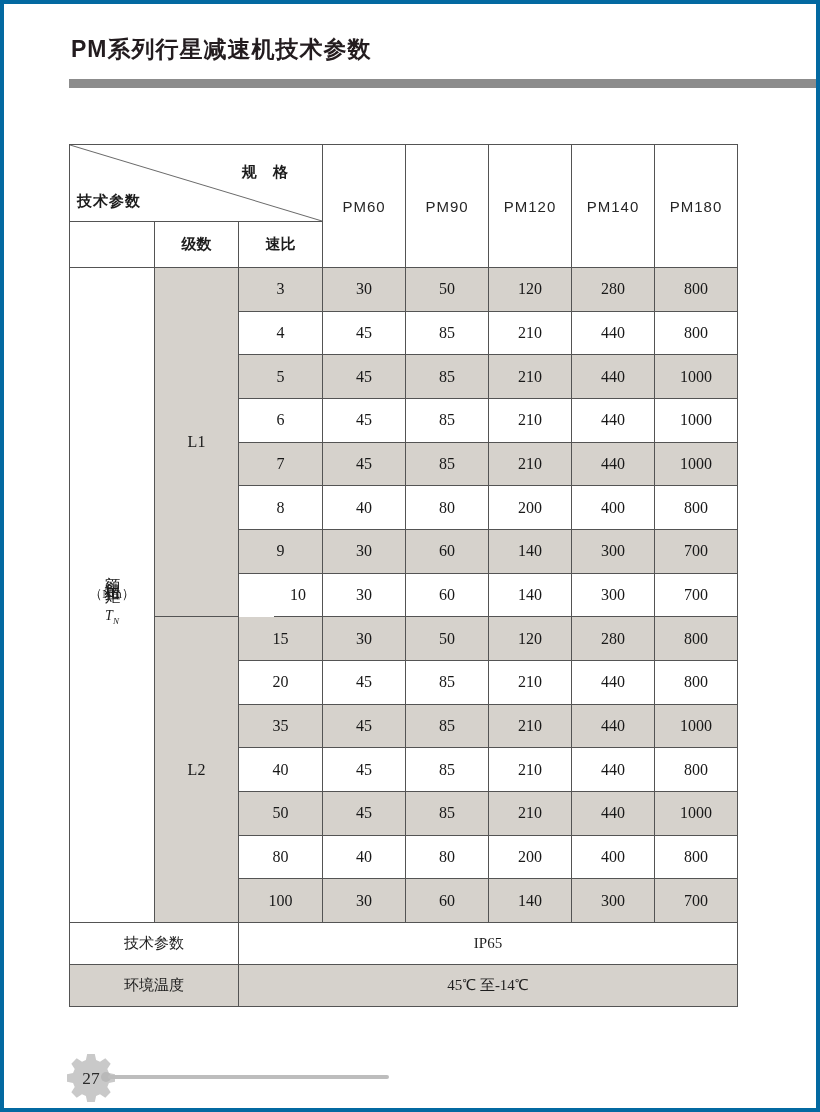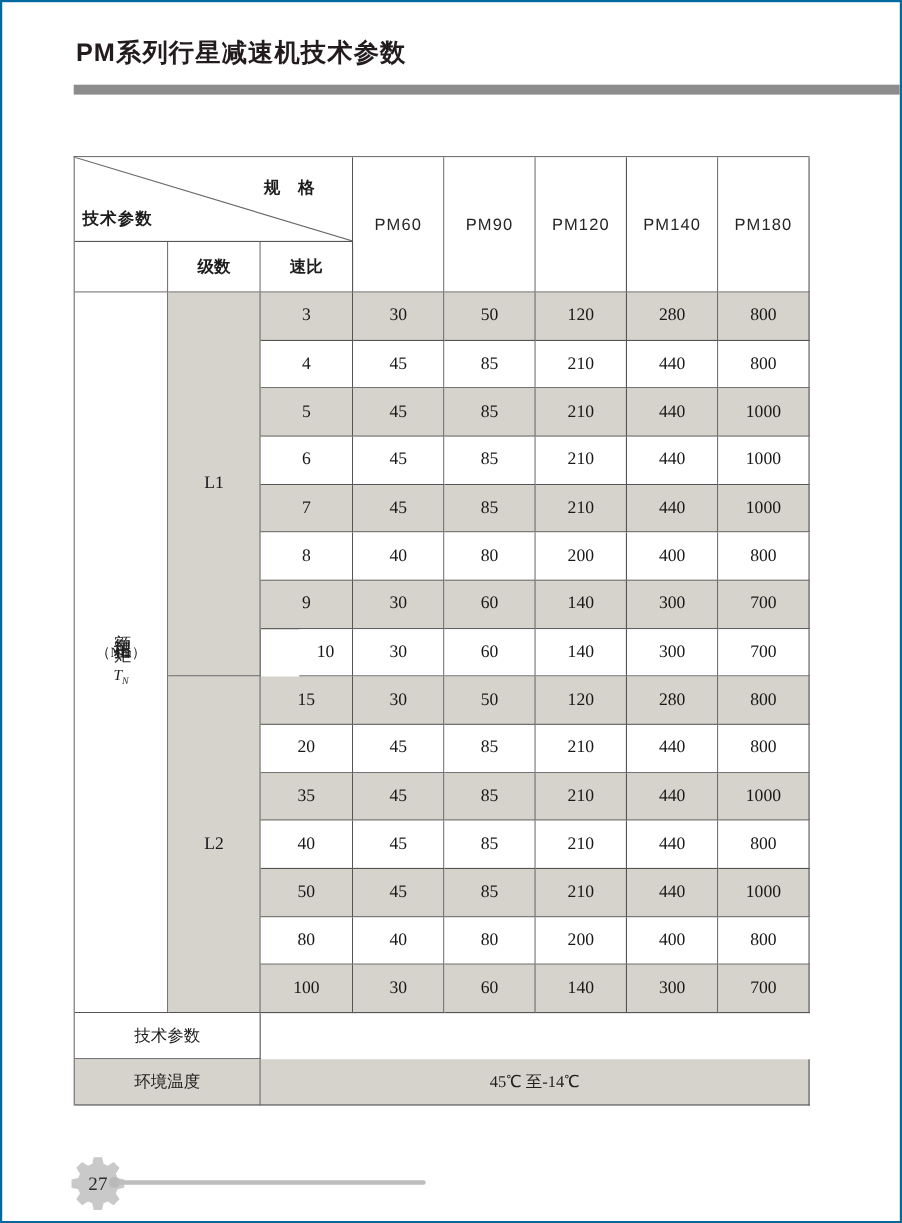--- a/index.html
+++ b/index.html
@@ -1,19 +1,19 @@
 <!DOCTYPE html>
 <html><head>
 <meta charset="utf-8">
 <style>
   * { margin:0; padding:0; box-sizing:border-box; }
   html,body { background:#fff; }
   .page {
     position:relative; width:820px; height:1112px;
-    background:#ffffff; border:2px solid #0369a1; overflow:hidden;
+    background:#ffffff; border:4px solid #0369a1; overflow:hidden;
     font-family:"Liberation Sans", sans-serif; color:#1e1e1e;
   }
   .page-title {
     position:absolute; left:67px; top:30px;
     font-size:23px; font-weight:bold; letter-spacing:1px; color:#231c1f;
   }
   .title-bar {
     position:absolute; left:65px; right:0; top:75px; height:9px; background:#8c8c8c;
   }
   
@@ -90,20 +90,21 @@
     <div class="cell torque-cell" style="grid-row:3/18; grid-column:1;">
       <span class="vtext">额定扭矩</span>
       <span class="unit">（Nm）</span>
       <span class="sym"><i>T</i><sub>N</sub></span>
     </div>
 
     <div class="cell num shaded" style="grid-row:3/11; grid-column:2;">L1</div>
     <div class="cell num shaded" style="grid-row:11/18; grid-column:2;">L2</div>
 
     <div class="cell ftr-label" style="grid-row:18; grid-column:1/3;">技术参数</div>
+    <div class="cell ftr-val" style="grid-row:18; grid-column:3/9;">IP65</div>
     <div class="cell ftr-label shaded" style="grid-row:19; grid-column:1/3;">环境温度</div>
     <div class="cell ftr-val shaded" style="grid-row:19; grid-column:3/9;">45℃ 至-14℃</div>
   <div class="cell num shaded" style="grid-area: 3 / 3;">3</div>
       <div class="cell num shaded" style="grid-area: 3 / 4;">30</div>
       <div class="cell num shaded" style="grid-area: 3 / 5;">50</div>
       <div class="cell num shaded" style="grid-area: 3 / 6;">120</div>
       <div class="cell num shaded" style="grid-area: 3 / 7;">280</div>
       <div class="cell num shaded" style="grid-area: 3 / 8;">800</div>
       <div class="cell num" style="grid-area: 4 / 3;">4</div>
       <div class="cell num" style="grid-area: 4 / 4;">45</div>

